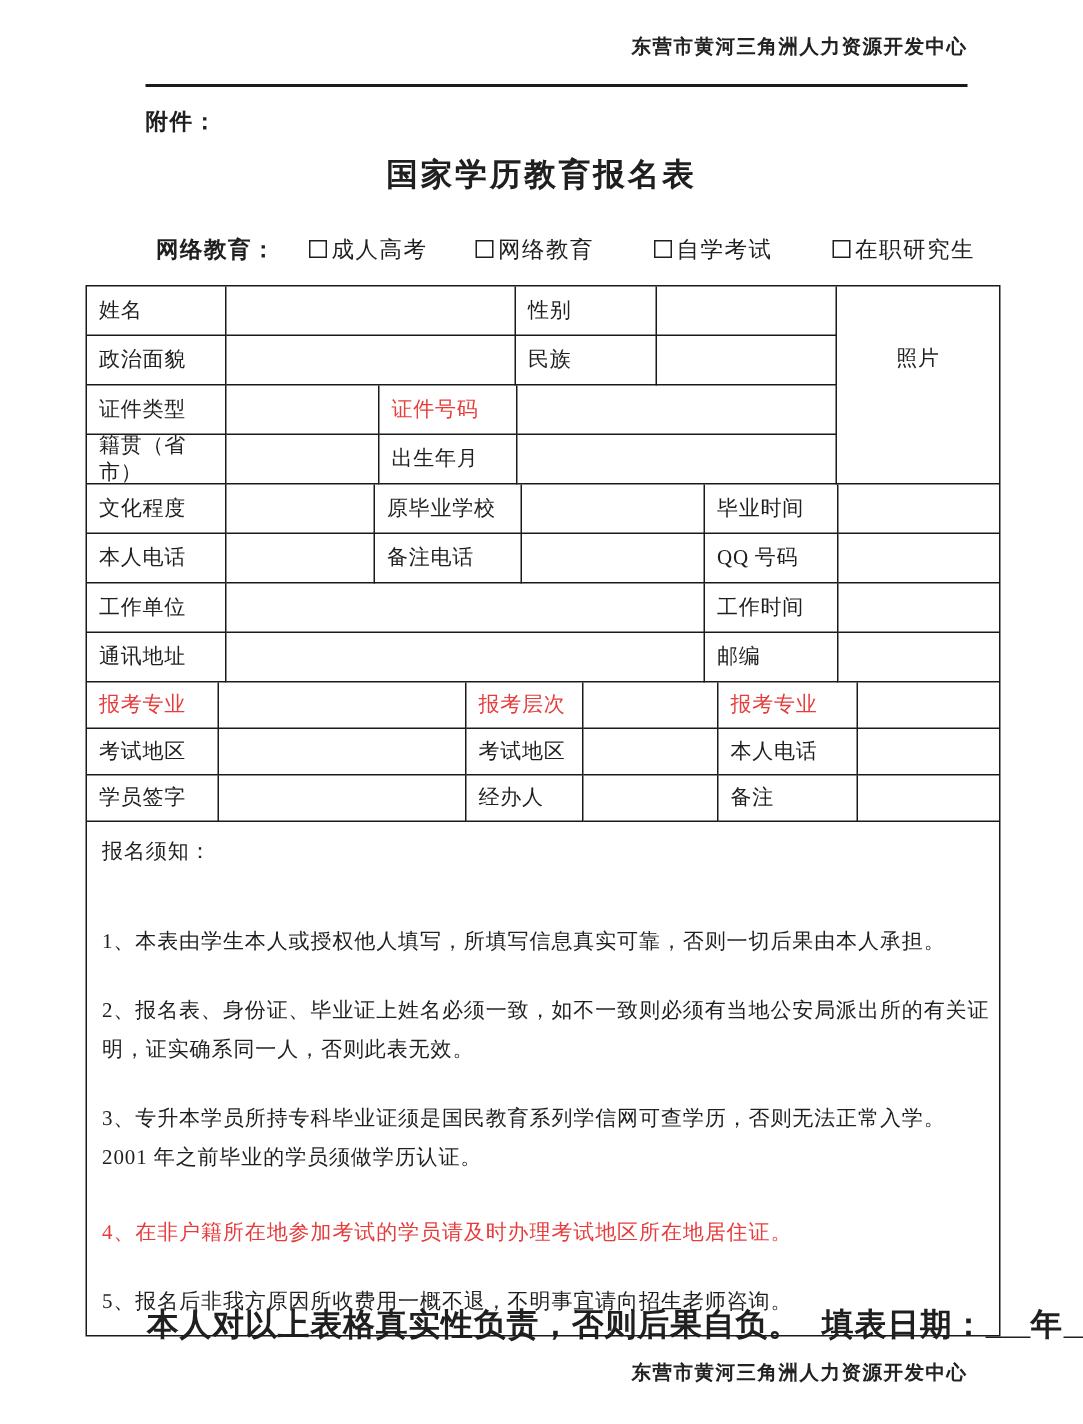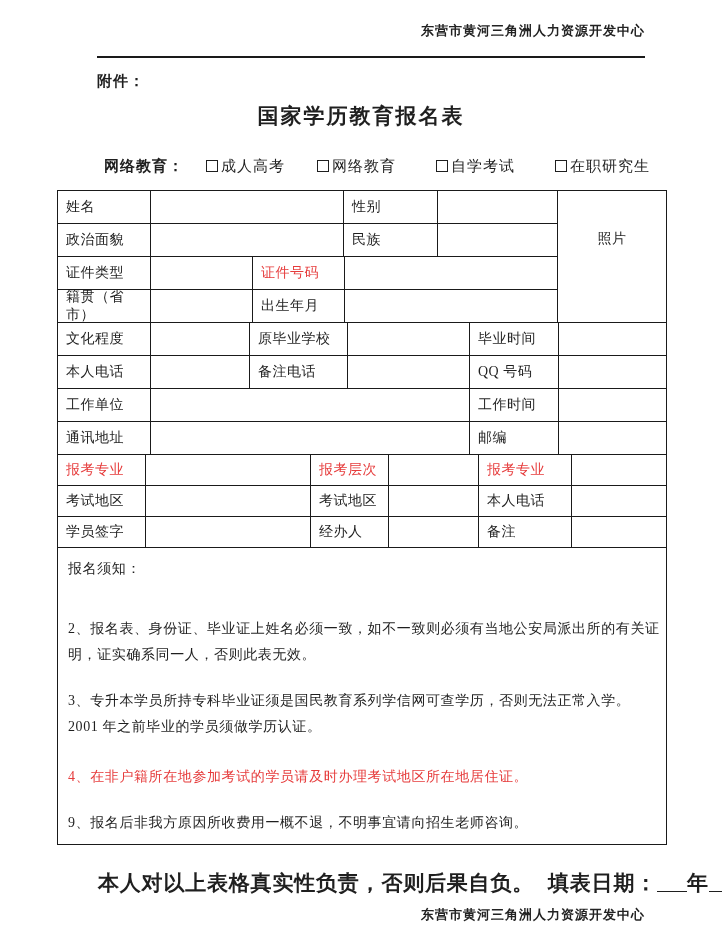--- a/index.html
+++ b/index.html
@@ -191,24 +191,25 @@
     <div class="cell" style="width:88px">学员签字</div>
     <div class="cell" style="width:165px"></div>
     <div class="cell" style="width:78px">经办人</div>
     <div class="cell" style="width:90px"></div>
     <div class="cell" style="width:93px">备注</div>
     <div class="cell grow last"></div>
   </div>
 
   <div class="notes-cell">
     <div class="notes-title">报名须知：</div>
+    <p class="note-p">1、本表由学生本人或授权他人填写，所填写信息真实可靠，否则一切后果由本人承担。</p>
     <p class="note-p">2、报名表、身份证、毕业证上姓名必须一致，如不一致则必须有当地公安局派出所的有关证明，证实确系同一人，否则此表无效。</p>
     <p class="note-p mb24">3、专升本学员所持专科毕业证须是国民教育系列学信网可查学历，否则无法正常入学。2001 年之前毕业的学员须做学历认证。</p>
     <p class="note-p red">4、在非户籍所在地参加考试的学员请及时办理考试地区所在地居住证。</p>
-    <p class="note-p mb0">9、报名后非我方原因所收费用一概不退，不明事宜请向招生老师咨询。</p>
+    <p class="note-p mb0">5、报名后非我方原因所收费用一概不退，不明事宜请向招生老师咨询。</p>
   </div>
 </div>
 
 <div class="footer-line">
   <span>本人对以上表格真实性负责，否则后果自负。</span><span class="date-part">填表日期：</span><span class="blank"></span><span>年</span><span class="blank"></span><span>月</span><span class="blank"></span><span>日</span>
 </div>
 
 <div class="footer-org">东营市黄河三角洲人力资源开发中心</div>
 
 </body></html>

